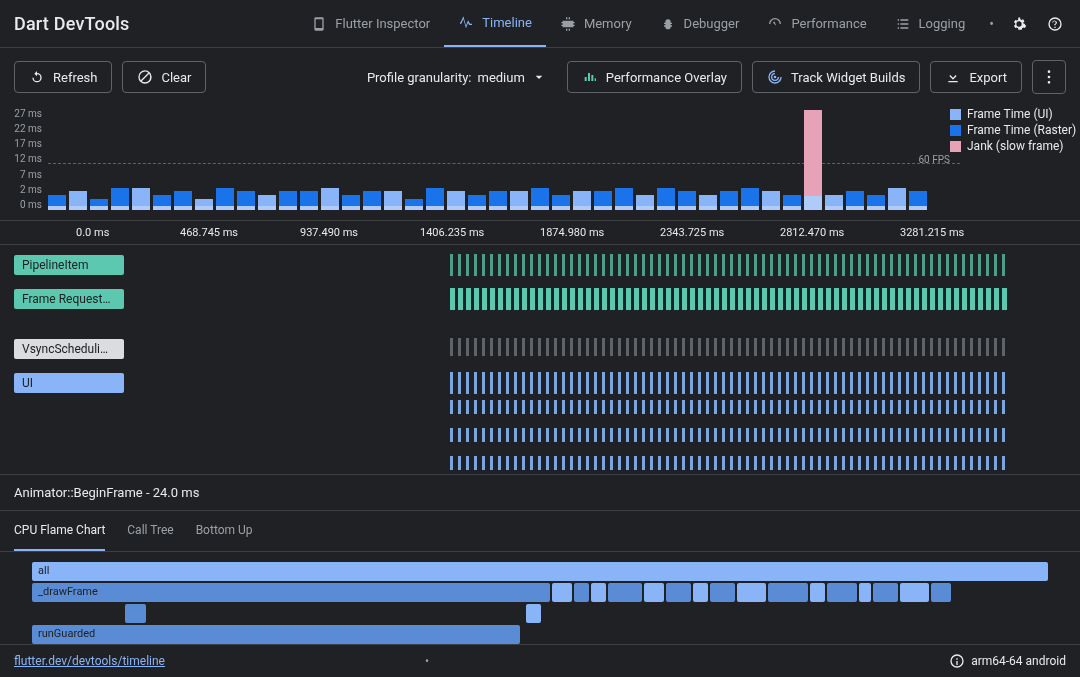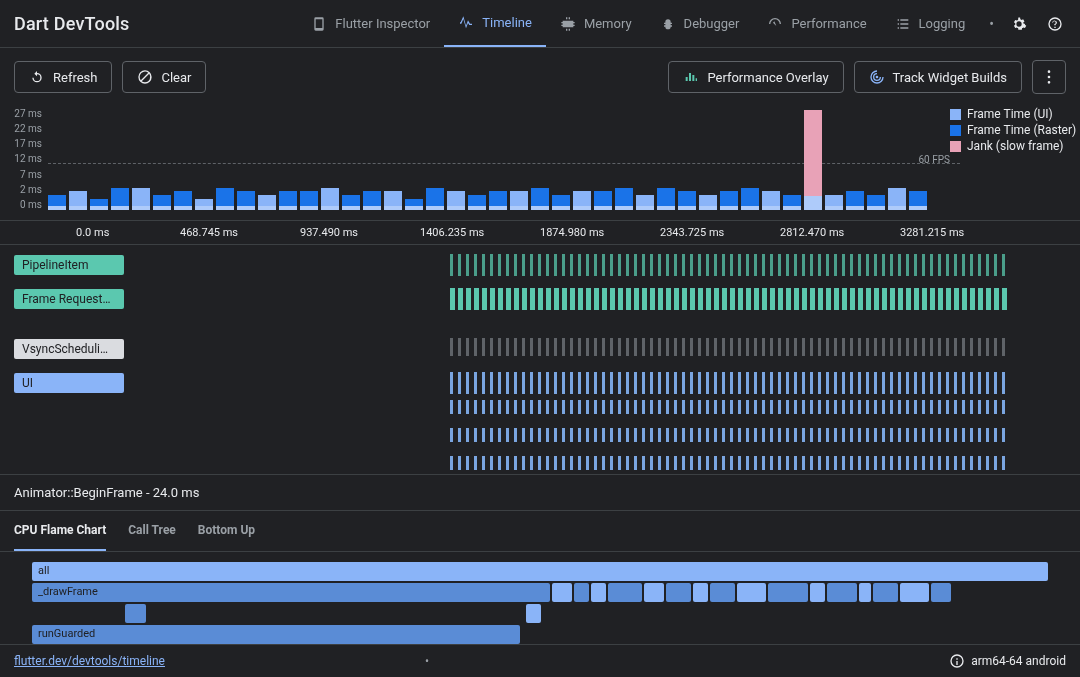--- a/index.html
+++ b/index.html
@@ -41,21 +41,21 @@
 
 .tracks-area{position:relative;height:230px;overflow:hidden;border-bottom:1px solid #3c4043}
 .track{position:relative;height:28px;display:flex;align-items:center}
 .track-label{position:absolute;left:14px;padding:3px 8px;border-radius:2px;font-size:12px;color:#202124;width:110px;overflow:hidden;text-overflow:ellipsis;white-space:nowrap}
 .events{position:absolute;left:450px;right:14px;height:22px}
 .ev{position:absolute;top:0;height:100%}
 
 
 .detail-bar{padding:10px 14px;border-bottom:1px solid #3c4043;font-size:13px}
 .tabs2{display:flex;gap:22px;padding:0 14px;border-bottom:1px solid #3c4043}
-.tab2{padding:12px 0;color:#9aa0a6;font-size:12px;font-weight:700;cursor:pointer}
+.tab2{padding:12px 0;color:#9aa0a6;font-size:12px;font-weight:400;cursor:pointer}
 .tab2.active{color:#e8eaed;border-bottom:2px solid #8ab4f8}
 .flame-stack{padding:10px 32px 0;display:flex;flex-direction:column;gap:2px;overflow:hidden;height:92px}
 .flame-row{display:flex;gap:2px;height:20px}
 .flame-bar{background:#8ab4f8;color:#202124;padding:2px 6px;font-size:11px;border-radius:2px;overflow:hidden;white-space:nowrap}
 .flame-bar.dark{background:#5a8cd6}
 
 
 .footer{margin-top:auto;display:flex;align-items:center;padding:8px 14px;border-top:1px solid #3c4043;font-size:12px}
 .footer a{color:#8ab4f8;text-decoration:underline}
 .footer-right{margin-left:auto;display:flex;align-items:center;gap:6px;color:#e8eaed}
@@ -139,31 +139,44 @@
       </svg>
     <span>Refresh</span>
   </div>
   <div class="btn">
     <svg viewBox="0 0 24 24">
         <path d="M12 2a10 10 0 1 0 0 20 10 10 0 0 0 0-20zM4 12a8 8 0 0 1 12.9-6.3L5.7 16.9A8 8 0 0 1 4 12zm8 8a8 8 0 0 1-4.9-1.7L18.3 7.1A8 8 0 0 1 12 20z"></path>
       </svg>
     <span>Clear</span>
   </div>
   <div class="toolbar-gap"></div>
+  <div class="granularity">
+    <span>Profile granularity:</span>
+    <span>medium</span>
+    <svg viewBox="0 0 24 24" style="width:16px">
+        <path d="M7 10l5 5 5-5z"></path>
+      </svg>
+  </div>
   <div class="btn">
     <svg viewBox="0 0 24 24" style="fill:#5bc8af">
         <path d="M4 18h3v-6H4zm5 0h3V6H9zm5 0h3v-9h-3zm5 0h2v-4h-2z"></path>
       </svg>
     <span>Performance Overlay</span>
   </div>
   <div class="btn">
     <svg viewBox="0 0 24 24" style="fill:#8ab4f8">
         <path d="M12 2a10 10 0 1 0 10 10h-2a8 8 0 1 1-8-8V2zm0 4a6 6 0 1 0 6 6h-2a4 4 0 1 1-4-4V6zm0 4a2 2 0 1 0 0 4 2 2 0 0 0 0-4z"></path>
       </svg>
     <span>Track Widget Builds</span>
+  </div>
+  <div class="btn">
+    <svg viewBox="0 0 24 24">
+        <path d="M12 3v10l4-4 1.4 1.4L12 16 6.6 10.4 8 9l4 4V3zM5 18h14v2H5z"></path>
+      </svg>
+    <span>Export</span>
   </div>
   <div class="overflow-btn">
     <svg viewBox="0 0 24 24">
         <path d="M12 6a2 2 0 1 1 0-4 2 2 0 0 1 0 4zm0 8a2 2 0 1 1 0-4 2 2 0 0 1 0 4zm0 8a2 2 0 1 1 0-4 2 2 0 0 1 0 4z"></path>
       </svg>
   </div>
 </div>
 
 <div class="frame-chart">
   <div class="y-axis">

